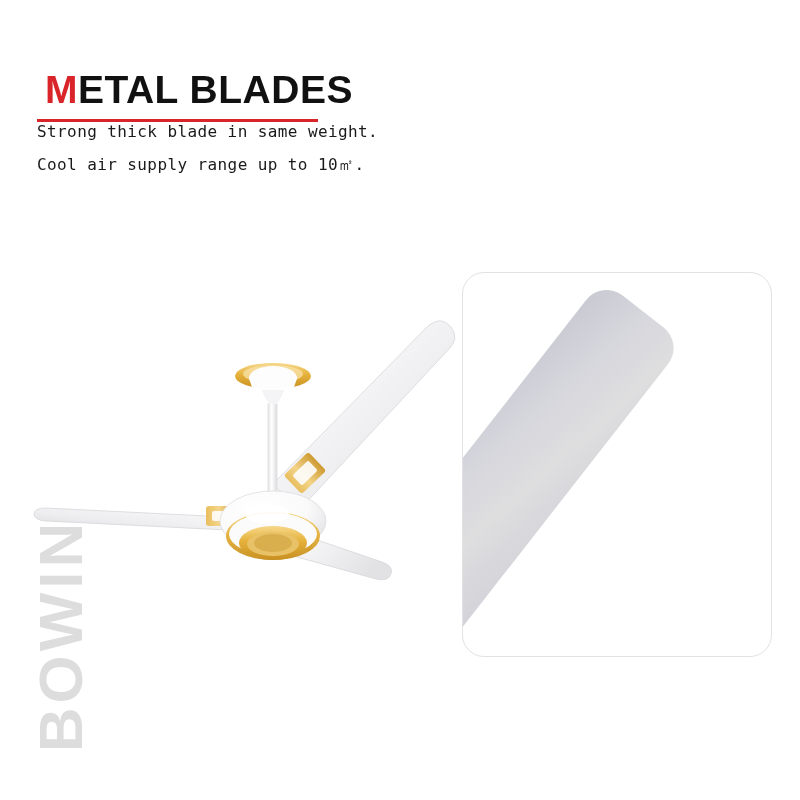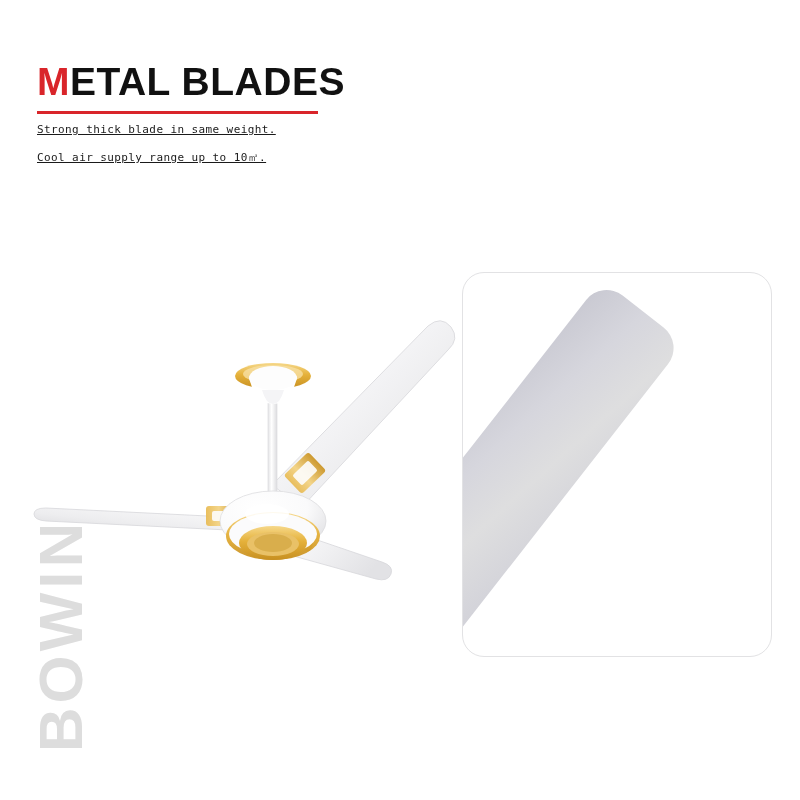--- a/index.html
+++ b/index.html
@@ -18,21 +18,21 @@
   }
 
   
   .heading-block {
     position: absolute;
     left: 37px;
     top: 62px;
     width: 420px;
   }
   .headline {
-    margin: 0;
+    margin: 8px;
     font-family: "Liberation Sans", sans-serif;
     font-size: 39px;
     font-weight: bold;
     letter-spacing: 0.5px;
     line-height: 1.05;
     color: #111111;
     white-space: nowrap;
   }
   .headline .accent-letter {
     color: #d9252a;
@@ -46,27 +46,26 @@
 
   
   .body-copy {
     position: absolute;
     left: 37px;
     top: 124px;
     width: 460px;
   }
   .body-line {
     font-family: "DejaVu Sans Mono", "Liberation Mono", monospace;
-    font-size: 11px;
+    font-size: 16px;
     letter-spacing: 0.4px;
     color: #1a1a1a;
     line-height: 1.0;
     margin-bottom: 17px;
     white-space: nowrap;
-    text-decoration: underline;
   }
   .body-line:last-child { margin-bottom: 16px; }
 
   
   .watermark {
     position: absolute;
     left: -70px;
     top: 600px;
     width: 260px;
     text-align: center;

